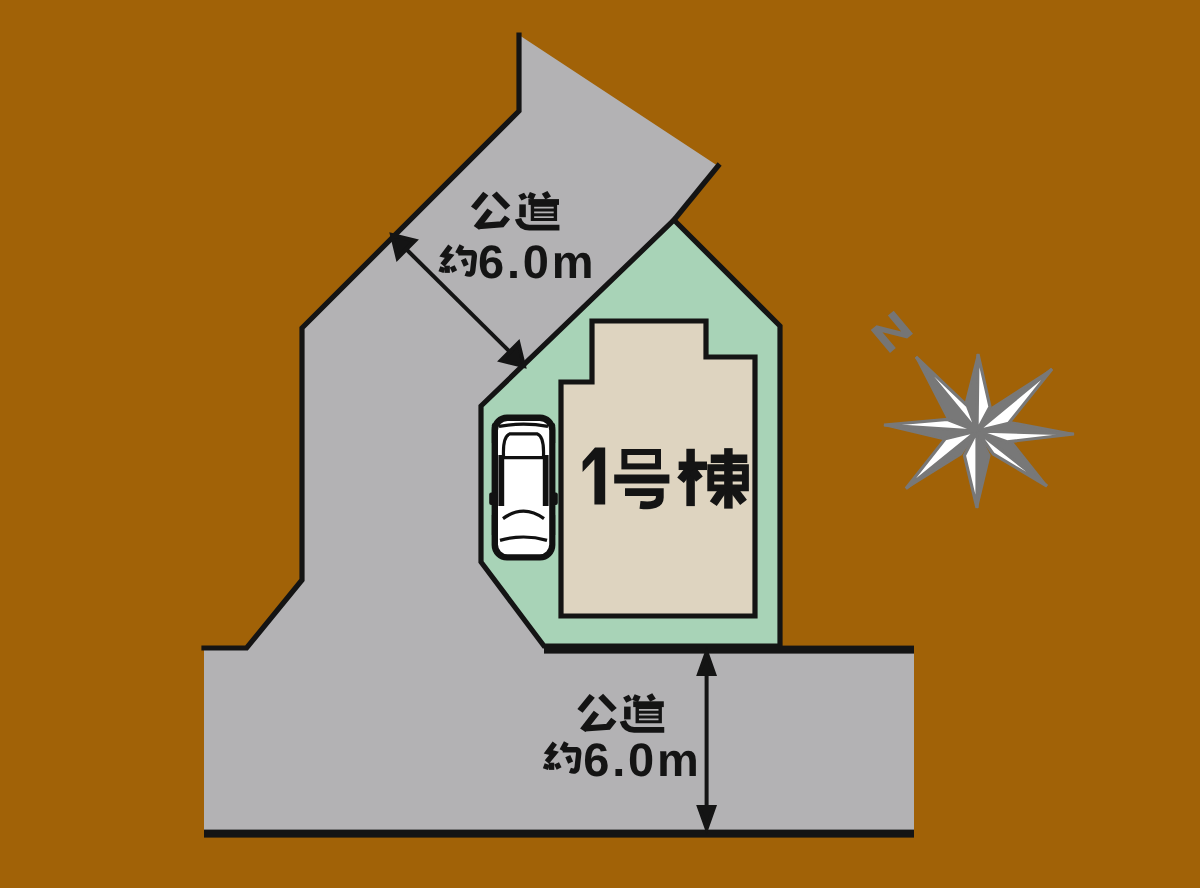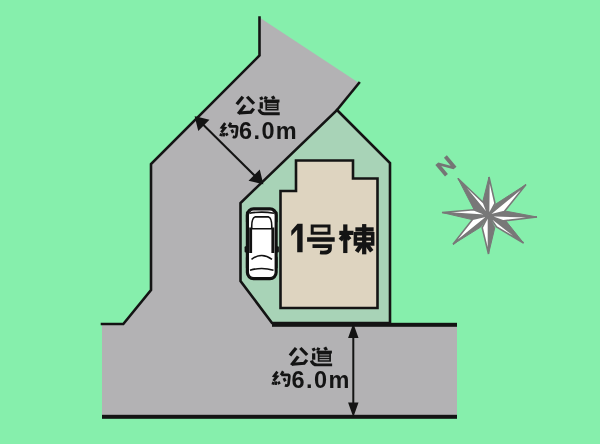--- a/index.html
+++ b/index.html
@@ -1,17 +1,17 @@
 <!DOCTYPE html>
 <html><head>
 <meta charset="utf-8">
 <style>
   html,body{margin:0;padding:0;background:#ffffff;}
   *{-webkit-font-smoothing:antialiased;}
-  #stage{position:relative;width:600px;height:444px;background:#86efac;overflow:hidden;
+  #stage{position:relative;width:600px;height:444px;background:#a16207;overflow:hidden;
          font-family:"Liberation Sans", sans-serif;}
   svg{position:absolute;top:0;left:0;}
 </style>
 </head>
 <body>
 <div id="stage">
 <svg width="600" height="444" viewBox="0 0 600 444">
 
   <path d="M259.5,17.5 L359,83 L337,110 L240.5,203 L240.5,281 L272,323
            L457,323 L457,416.8 L102,416.8 L102,324 L123.3,324 L151,290

